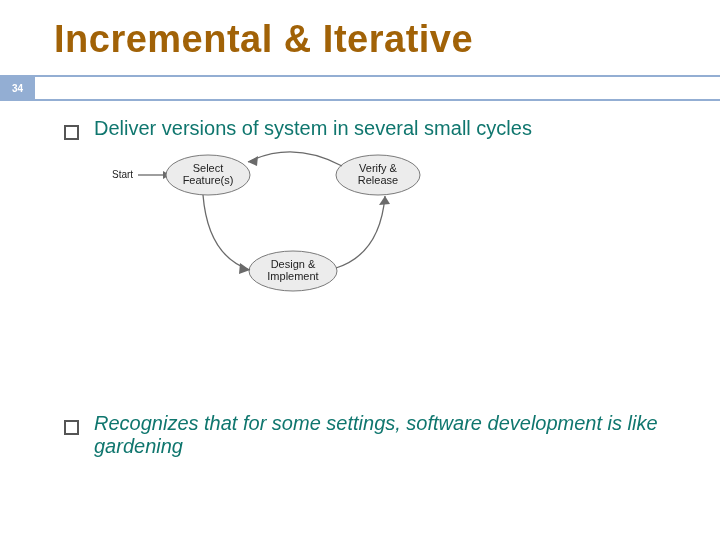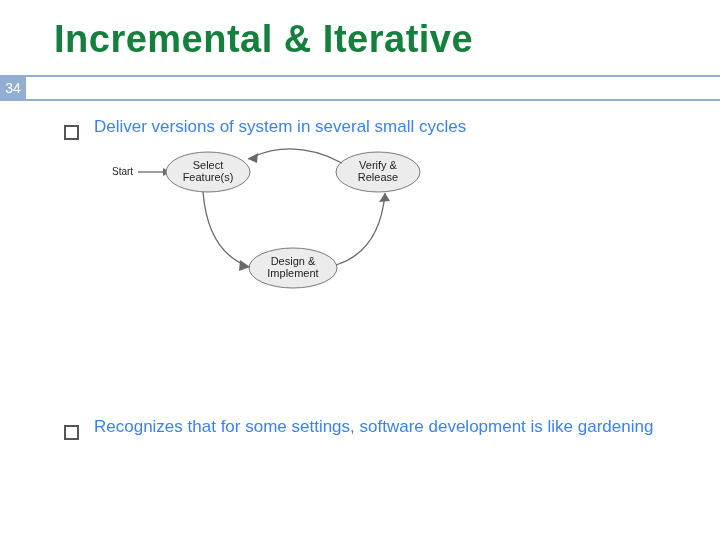--- a/index.html
+++ b/index.html
@@ -1,35 +1,35 @@
 <!DOCTYPE html>
 <html><head>
 <meta charset="utf-8">
 <style>
   * { box-sizing: border-box; margin: 0; padding: 0; }
   html, body { width: 720px; height: 540px; background: #fff; font-family: Arial, Helvetica, sans-serif; overflow: hidden; }
   .slide { width: 720px; height: 540px; position: relative; }
   .title-area { padding: 18px 0 6px 54px; }
-  .title { font-size: 38px; color: #15803d; letter-spacing: 0.5px; }
+  .title { font-size: 38px; color: #a16207; letter-spacing: 0.5px; }
   .number-band { display: flex; align-items: stretch; margin-top: 8px; }
-  .page-badge { width: 26px; height: 26px; background: #93aed3; color: #fff; font-size: 14px; display: flex; align-items: center; justify-content: center; }
+  .page-badge { width: 35px; height: 26px; background: #93aed3; color: #fff; font-size: 10px; display: flex; align-items: center; justify-content: center; font-weight: bold; }
   .band-line { flex: 1; height: 26px; border-top: 2px solid #93aed3; border-bottom: 2px solid #93aed3; margin-right: 0; }
   .content { padding: 16px 28px 0 60px; }
   ul.bullets { list-style: none; }
-  ul.bullets > li { position: relative; padding-left: 34px; font-size: 17px; color: #3b82f6; line-height: 1.15; margin-bottom: 4px; }
+  ul.bullets > li { position: relative; padding-left: 34px; font-size: 20px; color: #0f766e; line-height: 1.15; margin-bottom: 4px; }
   ul.bullets > li::before { content: ""; position: absolute; left: 4px; top: 8px; width: 11px; height: 11px; border: 2px solid #555; background: transparent; }
   .diagram-wrap { margin: 6px 0 18px 48px; }
   svg.diagram { width: 340px; height: 170px; }
   .bubble { fill: #ececec; stroke: #7a7a7a; stroke-width: 1; }
   .bubble-text { font-family: Arial, sans-serif; font-size: 11px; fill: #222; text-anchor: middle; }
   .small-label { font-family: Arial, sans-serif; font-size: 10px; fill: #222; }
   .arc { fill: none; stroke: #6a6a6a; stroke-width: 1.3; }
   .arrowhead { fill: #6a6a6a; }
   .spacer { height: 70px; }
-  .lower { margin-top: 12px; }
+  .lower { margin-top: 4px; font-style: italic; }
 </style>
 </head>
 <body>
 <div class="slide">
 
   <div class="title-area">
     <h1 class="title">Incremental &amp; Iterative</h1>
   </div>
 
   <div class="number-band">

